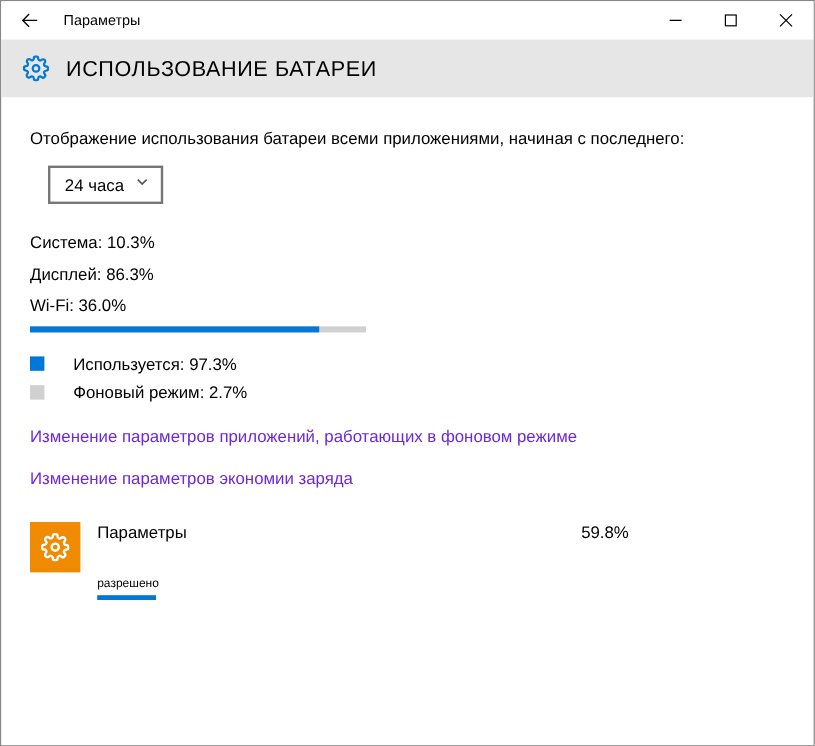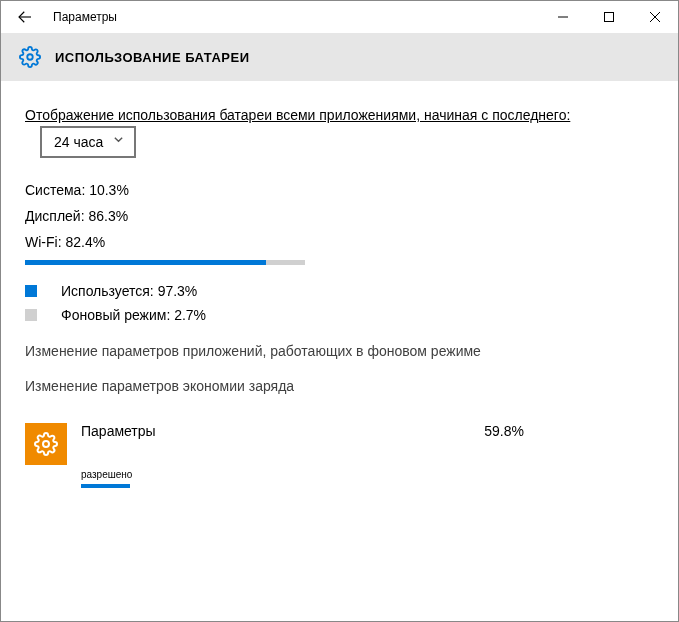--- a/index.html
+++ b/index.html
@@ -34,28 +34,27 @@
   .header-band {
     background: #e6e6e6;
     height: 48px;
     display: flex;
     align-items: center;
     padding-left: 18px;
     gap: 14px;
   }
   .gear { color: #0078d7; display: flex; align-items: center; }
   .page-title {
-    font-size: 13px;
+    font-size: 18px;
     letter-spacing: 0.5px;
-    font-weight: bold;
   }
   .content {
     padding: 24px 24px 0 24px;
   }
-  .desc { margin-bottom: 0; line-height: 1.5; text-decoration: underline; }
+  .desc { margin-bottom: 12px; line-height: 1.5; }
   .select-box {
     border: 2px solid #777;
     display: inline-flex;
     align-items: flex-start;
     padding: 6px 10px 6px 12px;
     gap: 10px;
     font-size: 14px;
     margin-left: 15px;
   }
   .chev { font-size: 11px; color: #555; }
@@ -66,21 +65,21 @@
     background: #d0d0d0;
     margin-top: 10px;
     position: relative;
   }
   .bar-fill { height: 100%; background: #0078d7; }
   .legend { margin-top: 18px; }
   .legend-row { display: flex; align-items: center; gap: 24px; margin-bottom: 8px; }
   .swatch { width: 12px; height: 12px; }
   .sw-blue { background: #0078d7; }
   .sw-gray { background: #d0d0d0; }
-  .link { color: #404040; margin-top: 18px; line-height: 1.5; cursor: pointer; max-width: 500px; }
+  .link { color: #6d28d9; margin-top: 18px; line-height: 1.5; cursor: pointer; max-width: 500px; }
   .link2 { margin-top: 14px; }
   .app-row {
     display: flex;
     align-items: flex-start;
     margin-top: 26px;
     gap: 14px;
   }
   .app-icon {
     width: 42px; height: 42px;
     background: #f08a00;
@@ -148,21 +147,21 @@
     <span class="chev">
       <svg width="11" height="11" viewBox="0 0 12 12">
           <polyline points="2,4 6,8 10,4" fill="none" stroke="#555" stroke-width="1.5"></polyline>
         </svg>
     </span>
   </div>
 
   <div class="stats">
     <div class="stat-line">Система: 10.3%</div>
     <div class="stat-line">Дисплей: 86.3%</div>
-    <div class="stat-line">Wi-Fi: 82.4%</div>
+    <div class="stat-line">Wi-Fi: 36.0%</div>
     <div class="bar-track">
       <div class="bar-fill" style="width:86%"></div>
     </div>
   </div>
 
   <div class="legend">
     <div class="legend-row">
       <span class="swatch sw-blue"></span>
       <span>Используется: 97.3%</span>
     </div>

